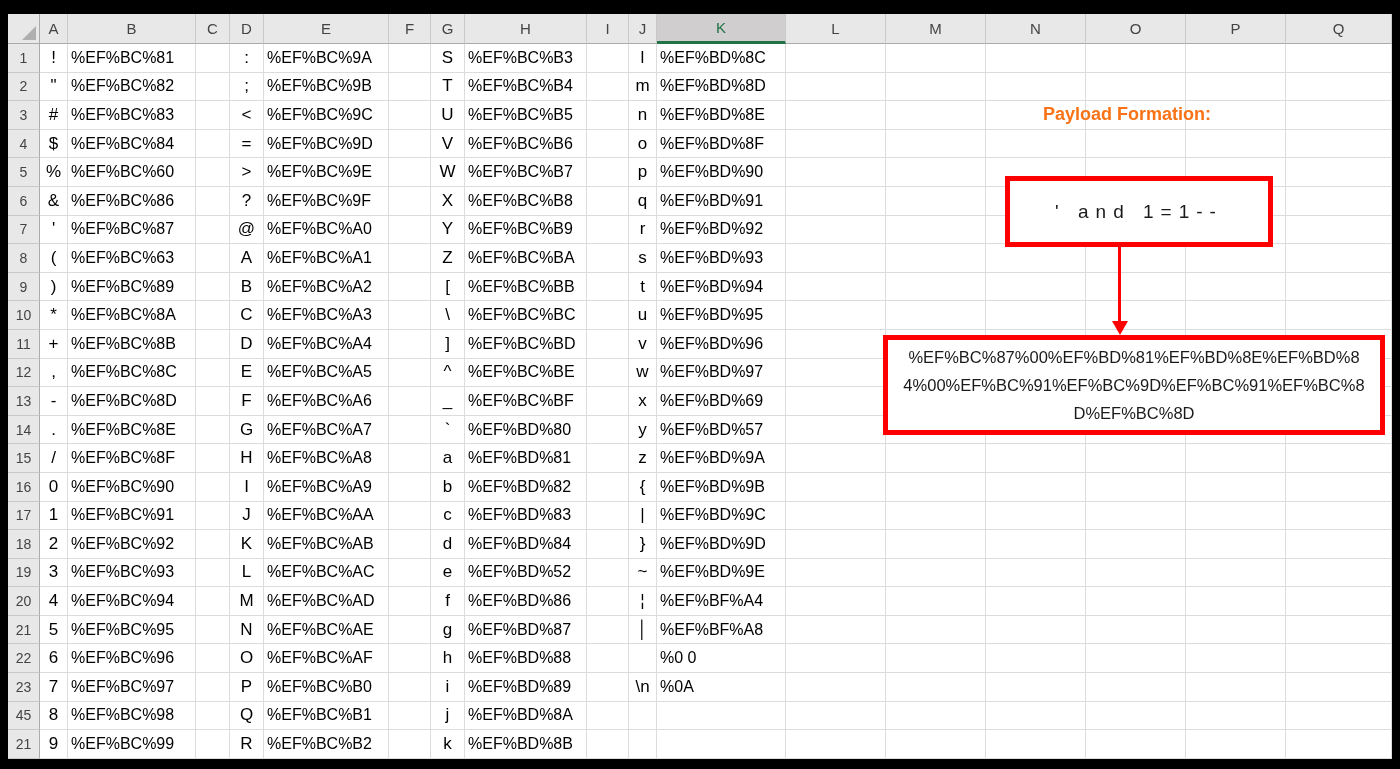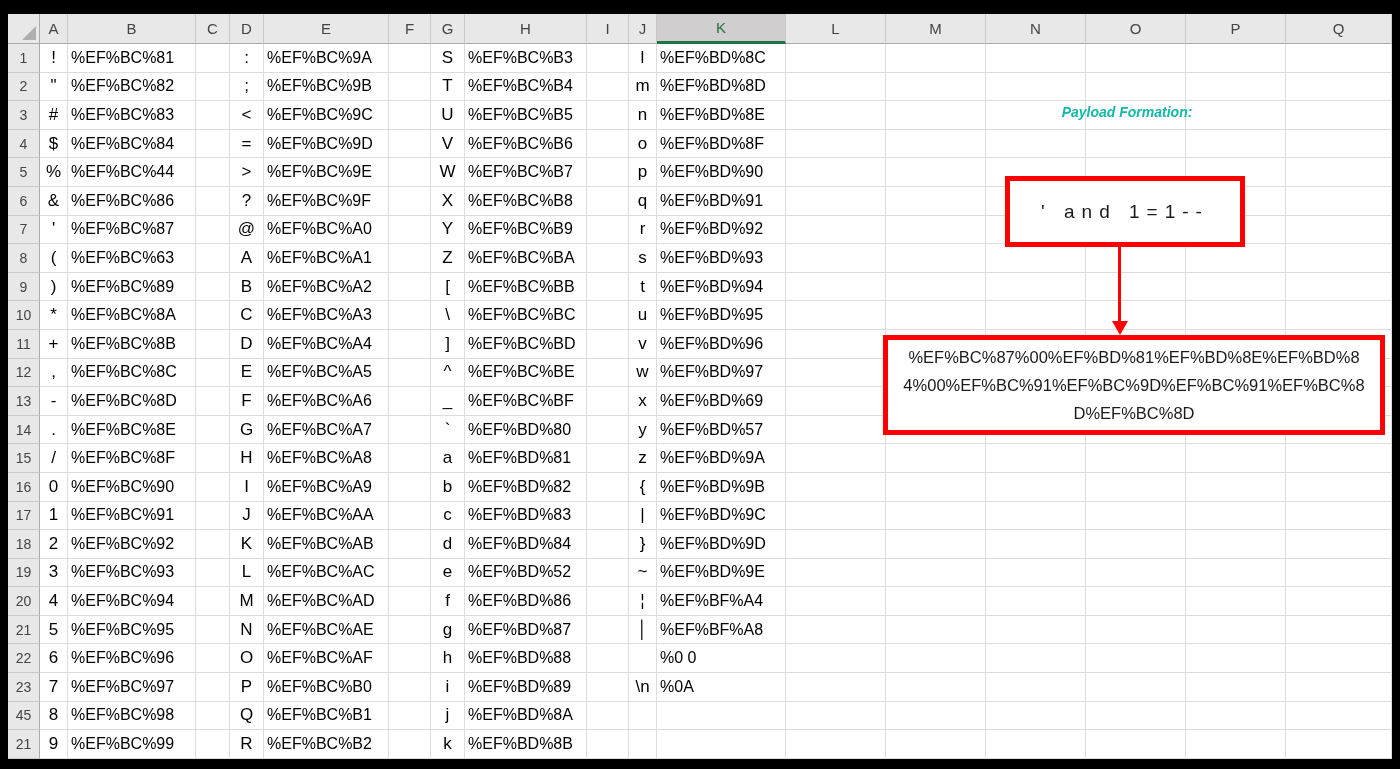--- a/index.html
+++ b/index.html
@@ -41,24 +41,24 @@
   .c{
     background:#fff;border-right:1px solid #DCDCDC;border-bottom:1px solid #DCDCDC;
     display:flex;align-items:center;font-size:16px;color:#000;white-space:pre;
   }
   .c.char{justify-content:center;font-size:17px;}
   .c.code{padding-left:3px;}
 
   
   .ann-title{
     position:absolute;left:977px;top:104px;width:300px;text-align:center;
-    font-size:14px;font-weight:bold;color:#14b8a6;font-style:italic;
+    font-size:18px;font-weight:bold;color:#f97316;
   }
   .box1{
-    position:absolute;left:1005px;top:176px;width:240px;height:71px;
+    position:absolute;left:1005px;top:176px;width:268px;height:71px;
     border:5px solid #FF0000;box-sizing:border-box;background:#fff;
     display:flex;align-items:center;justify-content:center;
     font-size:19px;letter-spacing:7px;color:#1a1a1a;
   }
   .arrow-line{
     position:absolute;left:1118px;top:247px;width:3px;height:74px;background:#FF0000;
   }
   .arrow-head{
     position:absolute;left:1112px;top:321px;width:0;height:0;
     border-left:8px solid transparent;border-right:8px solid transparent;
@@ -167,21 +167,21 @@
       <div class="c char">o</div>
       <div class="c code">%EF%BD%8F</div>
       <div class="c"></div>
       <div class="c"></div>
       <div class="c"></div>
       <div class="c"></div>
       <div class="c"></div>
       <div class="c"></div>
       <div class="rh">5</div>
       <div class="c char">%</div>
-      <div class="c code">%EF%BC%44</div>
+      <div class="c code">%EF%BC%60</div>
       <div class="c"></div>
       <div class="c char">&gt;</div>
       <div class="c code">%EF%BC%9E</div>
       <div class="c"></div>
       <div class="c char">W</div>
       <div class="c code">%EF%BC%B7</div>
       <div class="c"></div>
       <div class="c char">p</div>
       <div class="c code">%EF%BD%90</div>
       <div class="c"></div>

